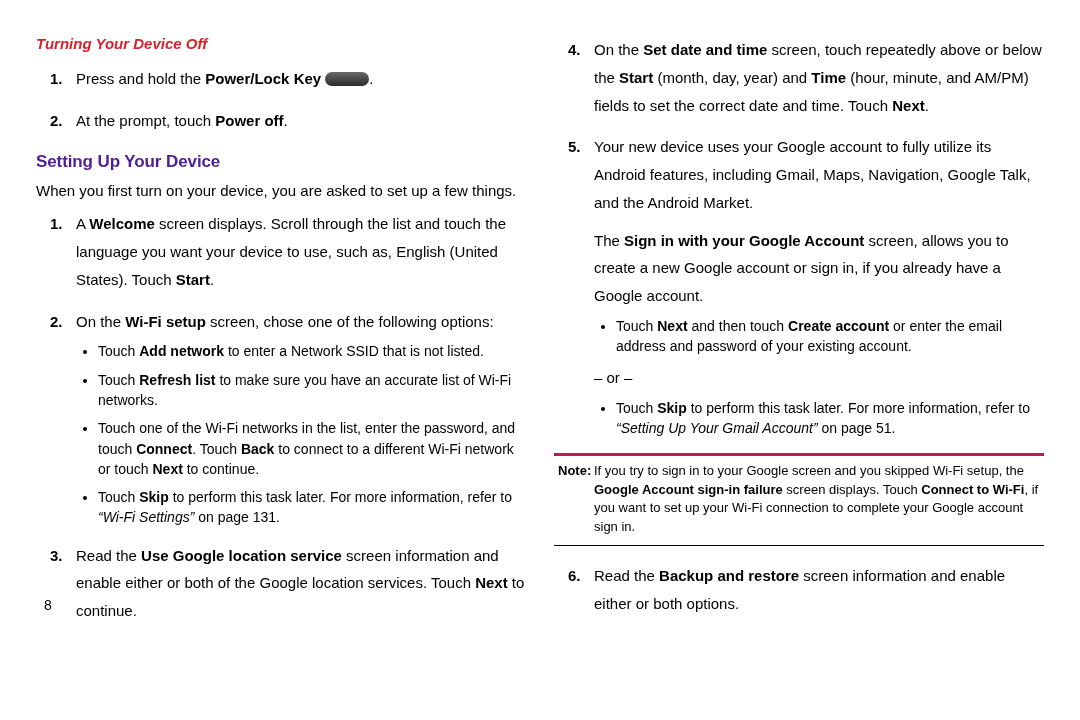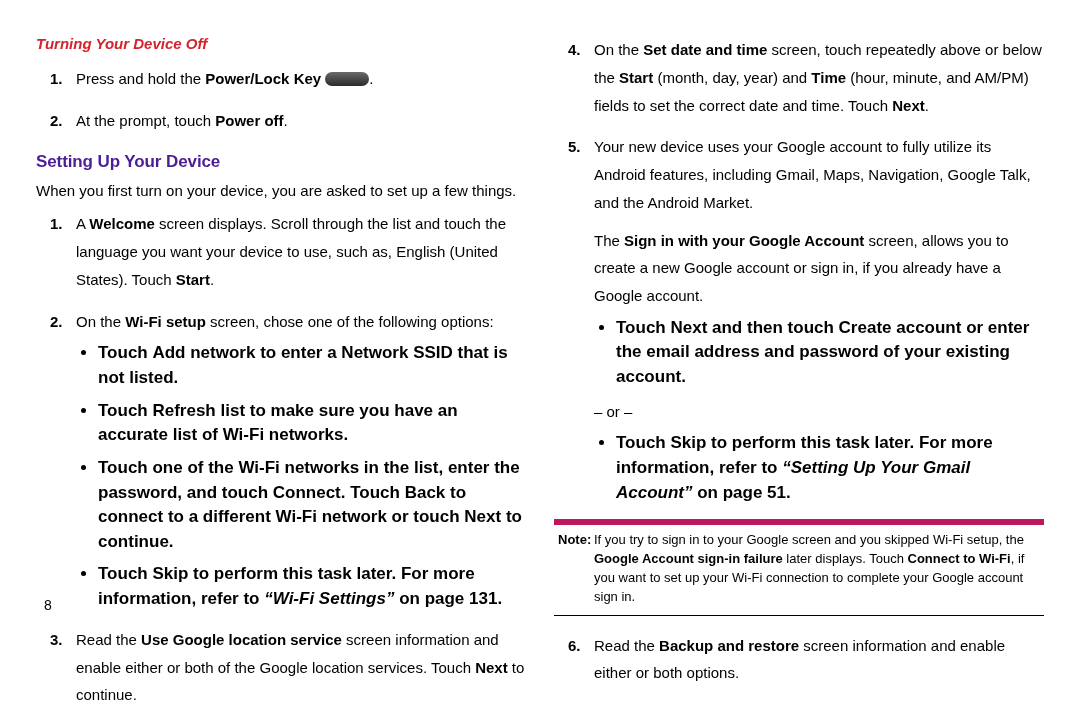--- a/index.html
+++ b/index.html
@@ -59,39 +59,38 @@
   }
   ol.numbered.start4 { counter-reset: step 3; }
   ol.numbered.start6 { counter-reset: step 5; margin-top: 16px; }
 
   ul.bullets {
     list-style: disc;
     padding-left: 22px;
     margin: 6px 0 6px 0;
   }
   ul.bullets > li {
-    font-size: 17px;
+    font-size: 14px;
     line-height: 1.45;
     margin: 6px 0 8px 0;
-    font-weight: bold;
   }
   .key-graphic {
     display: inline-block;
     width: 44px;
     height: 14px;
     background: linear-gradient(#6a6a6a,#2b2b2b);
     border-radius: 7px;
     vertical-align: middle;
     position: relative;
     top: -1px;
   }
   .or-sep { margin: 6px 0 6px 40px; }
   .ref-ital { font-style: italic; }
   .note-box {
-    border-top: 6px solid #be185d;
+    border-top: 3px solid #be185d;
     border-bottom: 1px solid #000;
     padding: 6px 4px 8px 4px;
     margin: 8px 0 16px 0;
     font-size: 13px;
     line-height: 1.45;
   }
   .note-box .note-body { padding-left: 36px; display: block; }
   .note-box .note-label { font-weight: bold; float: left; }
   .page-num { position: absolute; bottom: 18px; left: 44px; font-size: 14px; }
   .page-wrap { position: relative; width: 1080px; height: 631px; }
@@ -153,21 +152,21 @@
         <div class="or-sep" style="margin-left:0;">– or –</div>
         <ul class="bullets">
           <li><span>Touch </span><b>Skip</b><span> to perform this task later. For more information, refer to </span><span class="ref-ital">“Setting Up Your Gmail Account”</span><span> on page 51.</span></li>
         </ul>
       </li>
     </ol>
 
     <div class="note-box">
       <span class="note-label">Note:</span>
       <span class="note-body">
-        <span> If you try to sign in to your Google screen and you skipped Wi-Fi setup, the </span><b>Google Account sign-in failure</b><span> later displays. Touch </span><b>Connect to Wi-Fi</b><span>, if you want to set up your Wi-Fi connection to complete your Google account sign in.</span>
+        <span> If you try to sign in to your Google screen and you skipped Wi-Fi setup, the </span><b>Google Account sign-in failure</b><span> screen displays. Touch </span><b>Connect to Wi-Fi</b><span>, if you want to set up your Wi-Fi connection to complete your Google account sign in.</span>
       </span>
     </div>
 
     <ol class="numbered start6">
       <li>
         <span>Read the </span><b>Backup and restore</b><span> screen information and enable either or both options.</span>
       </li>
     </ol>
   </div>
 

